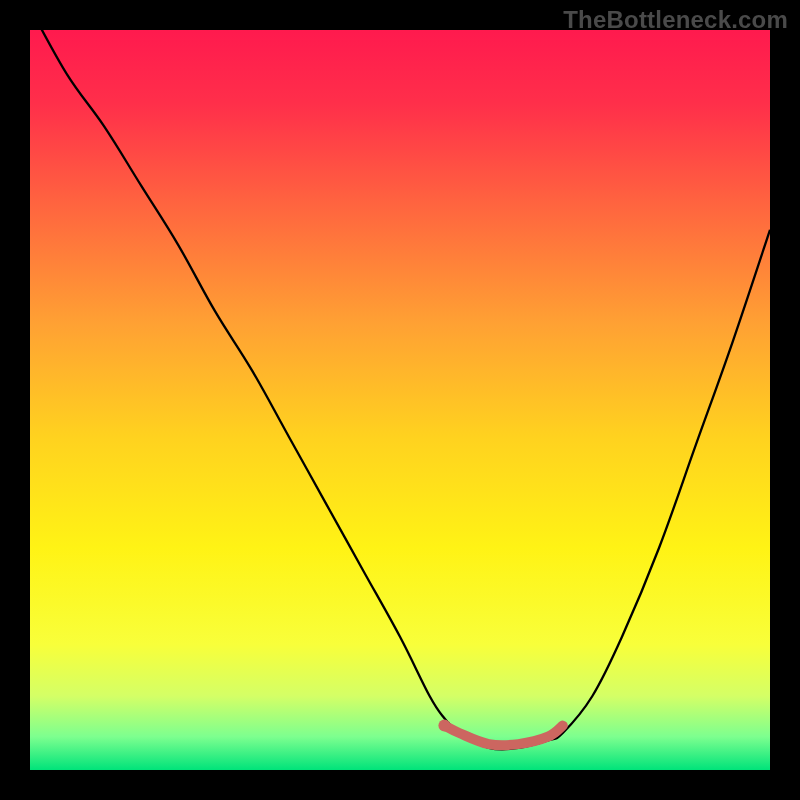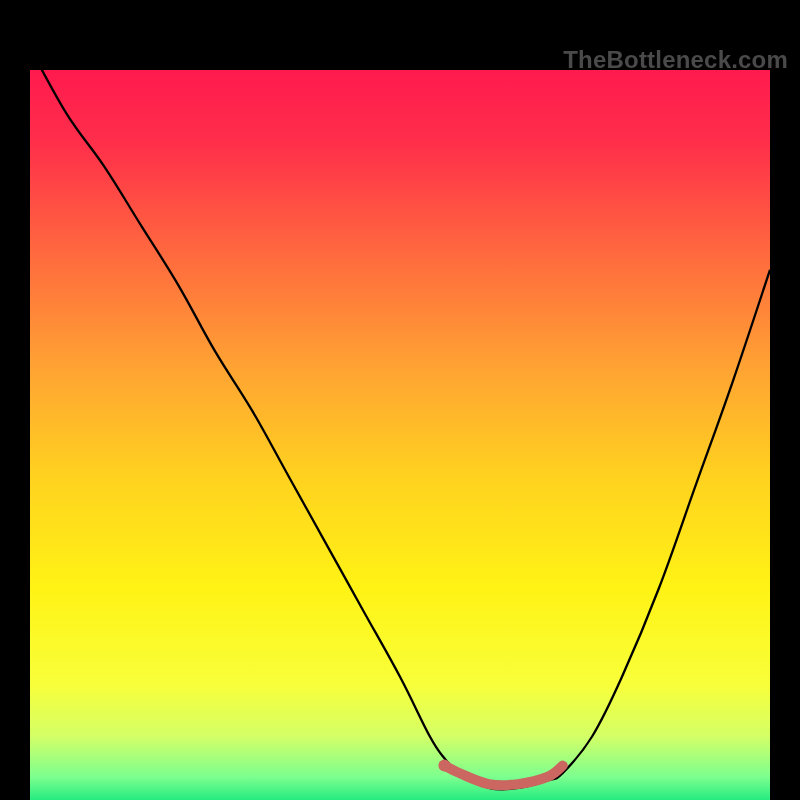--- a/index.html
+++ b/index.html
@@ -9,21 +9,20 @@
     height: 800px;
     background: #000;
     overflow: hidden;
     font-family: Arial, Helvetica, sans-serif;
   }
   .frame {
     position: relative;
     width: 800px;
     height: 611px;
     background: #000;
-    margin-top: 40px;
   }
   .watermark {
     position: absolute;
     top: 6px;
     right: 12px;
     color: #4a4a4a;
     font-size: 24px;
     font-weight: bold;
     letter-spacing: 0.2px;
     z-index: 10;

